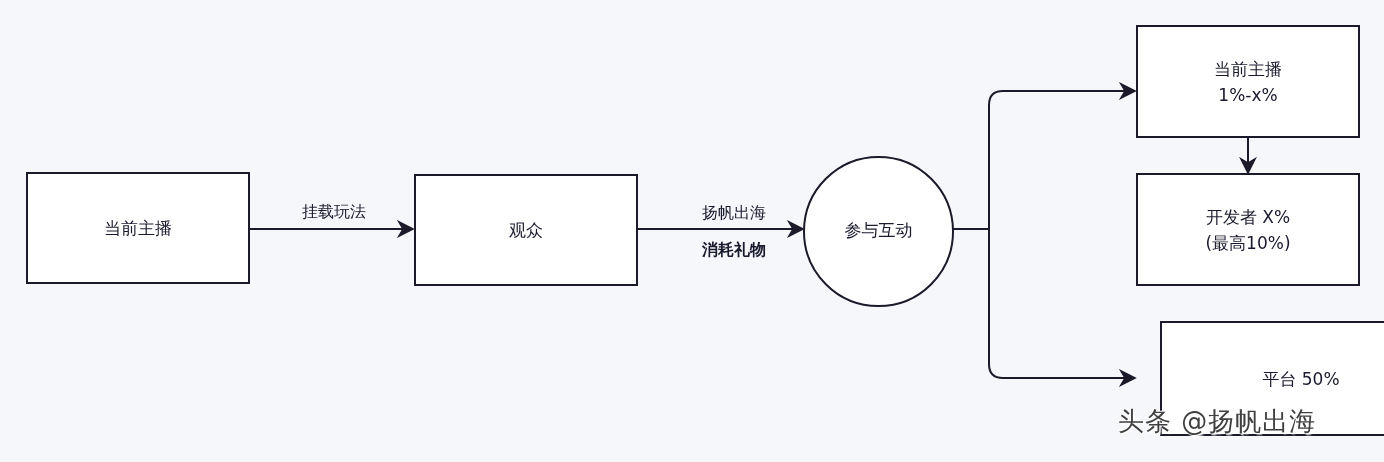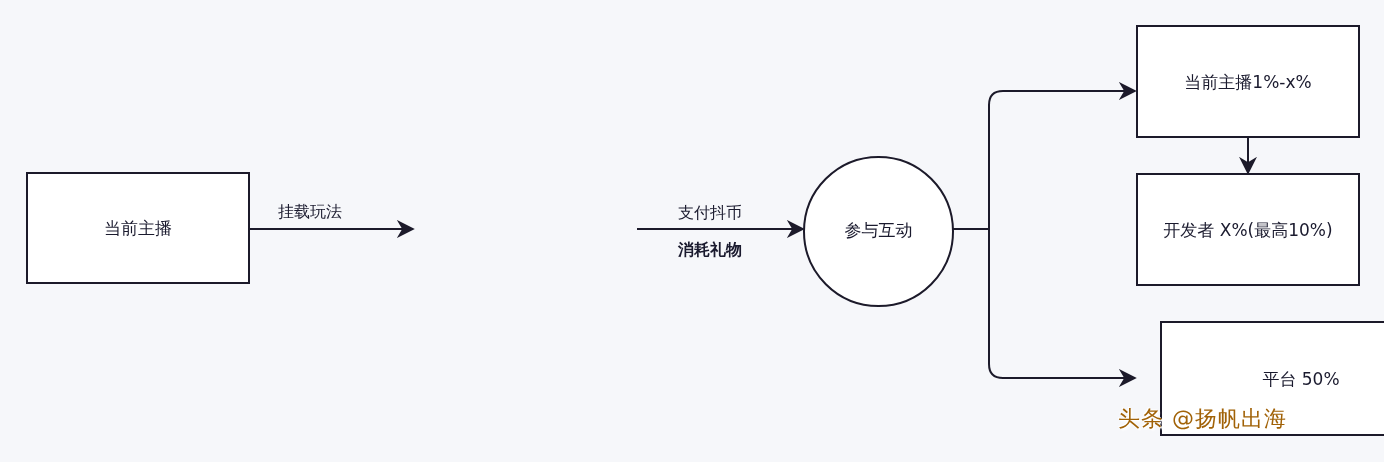--- a/index.html
+++ b/index.html
@@ -8,31 +8,31 @@
     background: #f6f7fa;
     font-family: "DejaVu Sans", "Liberation Sans", sans-serif;
     color: #1a1a2e;
     position: relative;
   }
   .canvas { position: absolute; left: 0; top: 0; width: 1384px; height: 462px; }
   svg.wires { position: absolute; left: 0; top: 0; }
   .node {
     position: absolute; box-sizing: border-box;
     border: 2px solid #1c1a2a; background: #ffffff;
-    display: flex; flex-direction: row; align-items: center; justify-content: center;
+    display: flex; flex-direction: column; align-items: center; justify-content: center;
     font-size: 17px; line-height: 26px; text-align: center;
   }
   .node.circle { border-radius: 50%; }
   .edge-label {
     position: absolute; font-size: 16px; line-height: 20px; text-align: center;
-    color: #1a1a2e; white-space: nowrap;
+    color: #1a1a2e; white-space: nowrap; margin-left: 24px;
   }
   .watermark {
     position: absolute; left: 1118px; top: 404px;
-    font-size: 22px; color: #a16207; letter-spacing: 1px;
+    font-size: 26px; color: #404040; letter-spacing: 1px;
     text-shadow: 1px 1px 0 #fff, -1px -1px 0 #fff, 2px 2px 2px rgba(255,255,255,0.9);
     white-space: nowrap;
   }
 </style>
 </head>
 <body>
 
 <div class="canvas">
 
   <svg class="wires" width="1384" height="462">
@@ -52,20 +52,23 @@
 
     <path d="M989,229 L989,364 Q989,378 1003,378 L1135,378" fill="none" stroke="#1c1a2a" stroke-width="2" marker-end="url(#arrow)"></path>
 
     <line x1="1248" y1="137" x2="1248" y2="173" stroke="#1c1a2a" stroke-width="2" marker-end="url(#arrow)"></line>
   </svg>
 
   <div class="node" style="left:26px; top:172px; width:224px; height:112px;">
     <span>当前主播</span>
   </div>
 
+  <div class="node" style="left:414px; top:174px; width:224px; height:112px;">
+    <span>观众</span>
+  </div>
 
   <div class="node circle" style="left:803px; top:156px; width:151px; height:151px;font-family:Liberation Mono, monospace;">
     <span>参与互动</span>
   </div>
 
   <div class="node" style="left:1136px; top:25px; width:224px; height:113px;">
     <span>当前主播</span>
     <span>1%-x%</span>
   </div>
 
@@ -76,20 +79,20 @@
 
   <div class="node" style="left:1160px; top:321px; width:245px; height:115px;padding-left:37px;">
     <span>平台 50%</span>
   </div>
 
   <div class="edge-label" style="left:278px; top:202px;">
     <span>挂载玩法</span>
   </div>
 
   <div class="edge-label" style="left:678px; top:203px;">
-    <span>支付抖币</span>
+    <span>扬帆出海</span>
   </div>
   <div class="edge-label" style="left:678px; top:240px;font-weight:bold;">
     <span>消耗礼物</span>
   </div>
 
   <div class="watermark">头条 @扬帆出海</div>
 </div>
 
 </body></html>

